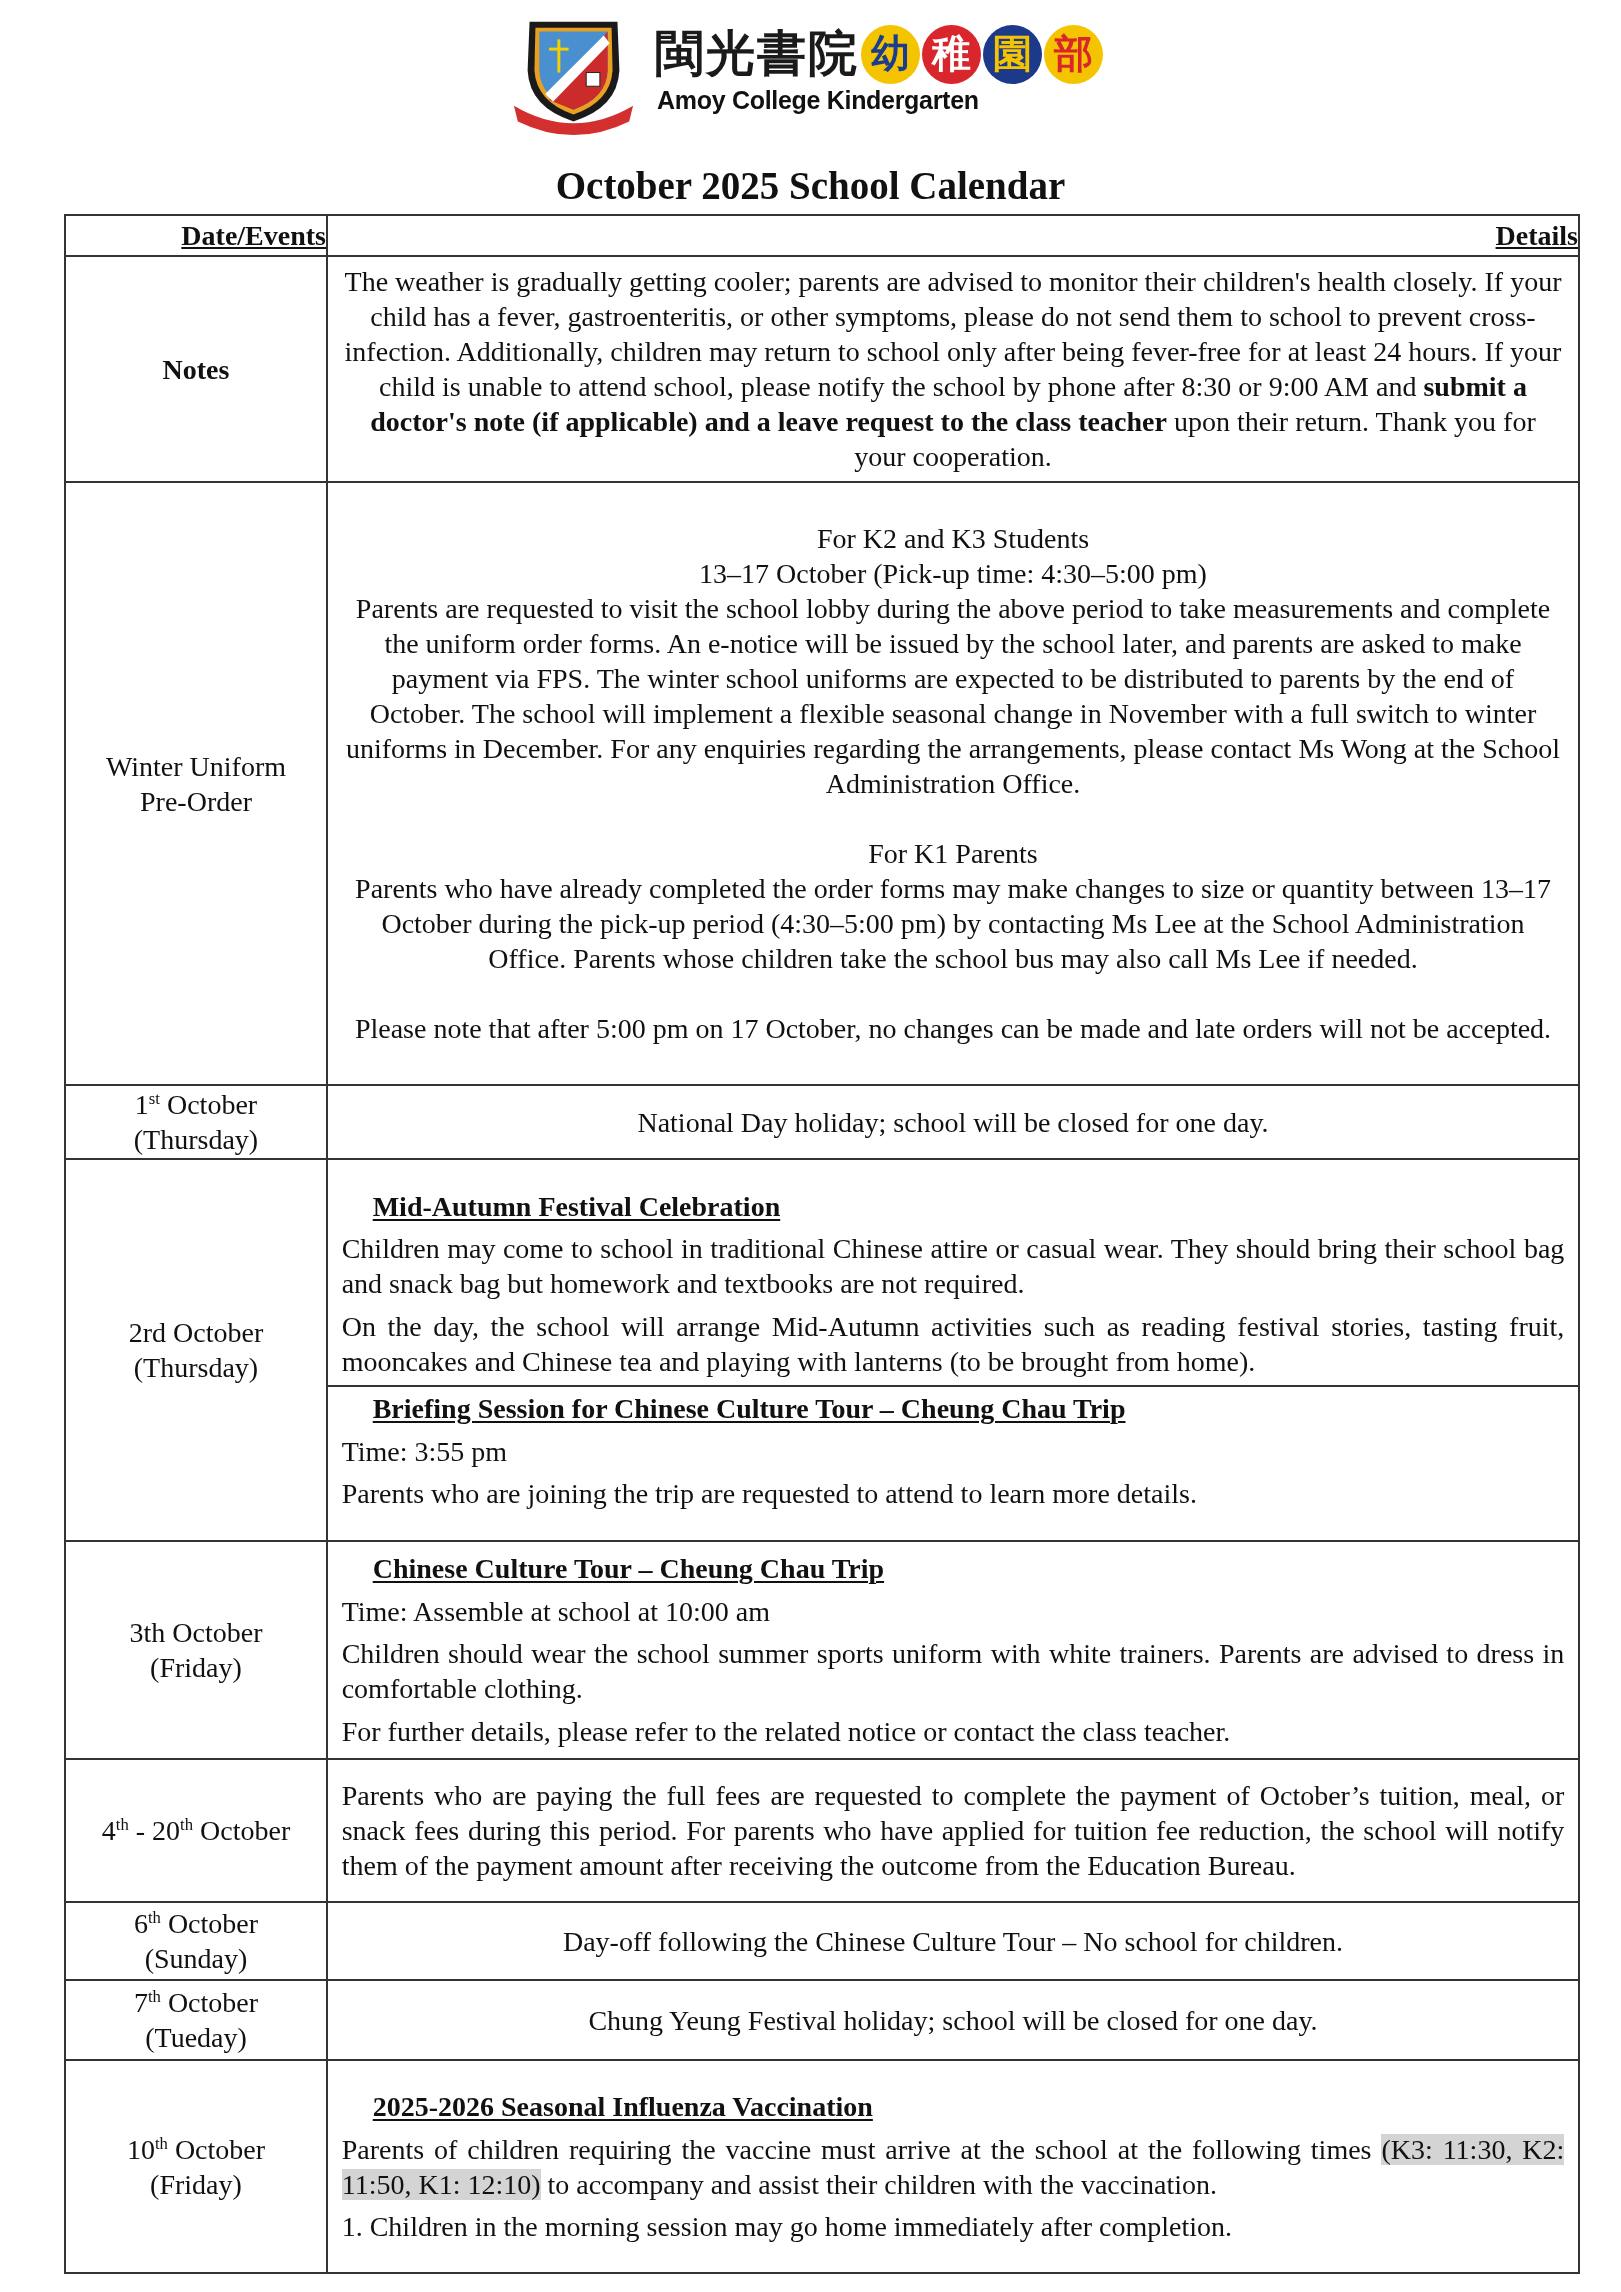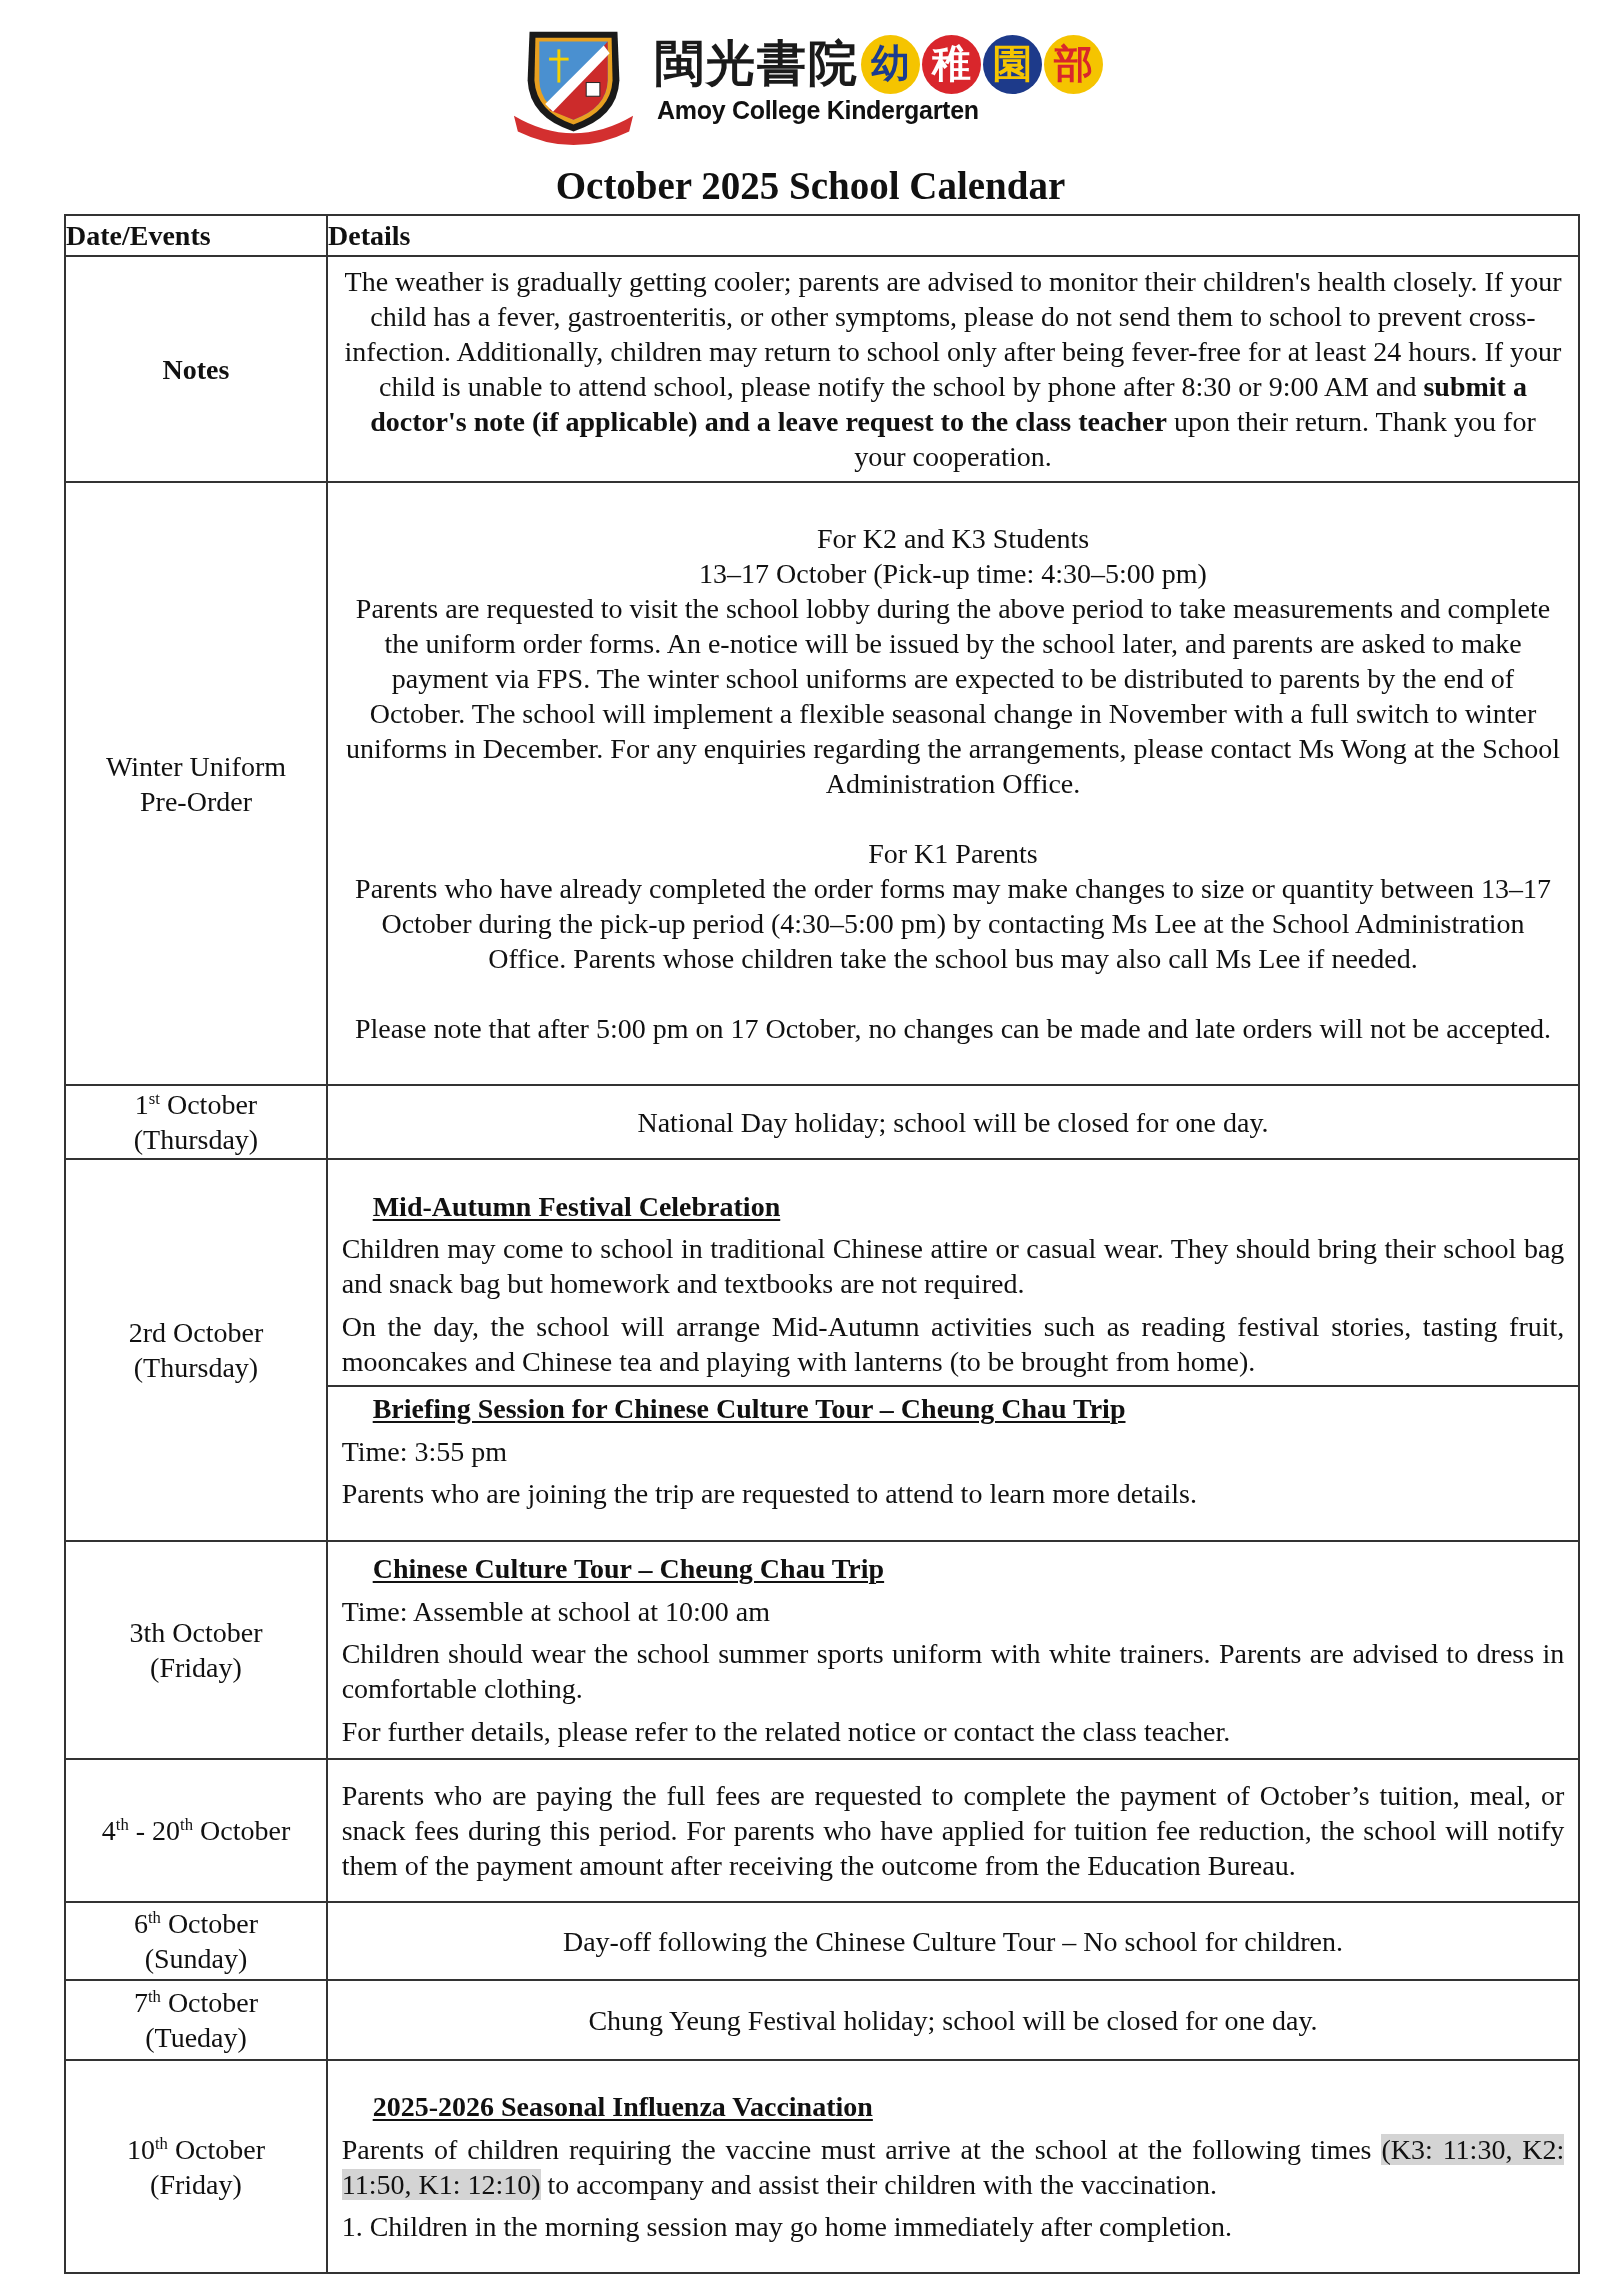--- a/index.html
+++ b/index.html
@@ -1,31 +1,31 @@
 <!DOCTYPE html>
 <html><head>
 <meta charset="utf-8">
 <style>
   html, body { margin:0; padding:0; background:#ffffff; }
   body { width:1621px; height:2293px; position:relative; overflow:hidden;
          font-family:"Liberation Serif", "DejaVu Serif", serif; color:#111; }
-  .logo { position:absolute; left:510px; top:22px; width:608px; height:125px; }
+  .logo { position:absolute; left:510px; top:12px; width:608px; height:125px; }
   .logo-crest { position:absolute; left:0; top:0; width:127px; height:125px; }
   .logo-cn { position:absolute; left:145px; top:11.8px; height:61px; display:flex; align-items:center; }
   .cn-char { font-family:"DejaVu Sans", sans-serif; font-weight:bold; font-size:49px; color:#1a1a1a; letter-spacing:2px; }
   .cn-bubble { width:59px; height:59px; border-radius:50%; display:inline-flex; align-items:center; justify-content:center;
                font-family:"DejaVu Sans", sans-serif; font-weight:bold; font-size:39px; margin-left:2px; }
   .logo-en { position:absolute; left:147px; top:74px; font-family:"Liberation Sans", sans-serif; font-weight:bold;
              font-size:25px; color:#111; white-space:nowrap; letter-spacing:-0.3px; }
   .title { position:absolute; left:0; width:1621px; top:163px; text-align:center; font-size:39px; font-weight:bold;
            text-underline-offset:4.9px; text-decoration-thickness:2.9px; }
   table { position:absolute; left:64px; top:214px; width:1513px; border-collapse:collapse; table-layout:fixed; }
   td, th { border:2px solid #333; font-size:28px; line-height:35px; vertical-align:middle; padding:0; }
   col.c1 { width:262px; } col.c2 { width:1252px; }
-  th { font-weight:bold; text-align:left; height:39px; }
+  th { font-weight:bold; text-align:right; height:39px;text-decoration:underline; }
   td.date { text-align:center; }
   td.det { padding:2px 13.7px 2px 13.7px; text-align:center; }
   td.just { text-align:justify; }
   .b { font-weight:bold; }
   .u { font-weight:bold; text-decoration:underline; text-decoration-thickness:2px; text-underline-offset:2.9px;margin-left:31px; }
   .p { margin:0; }
   .gap { margin-top:7.8px; }
   .blank { height:35px; }
   .hl { background:#d4d4d4; }
   sup { font-size:16.7px; line-height:0; }

